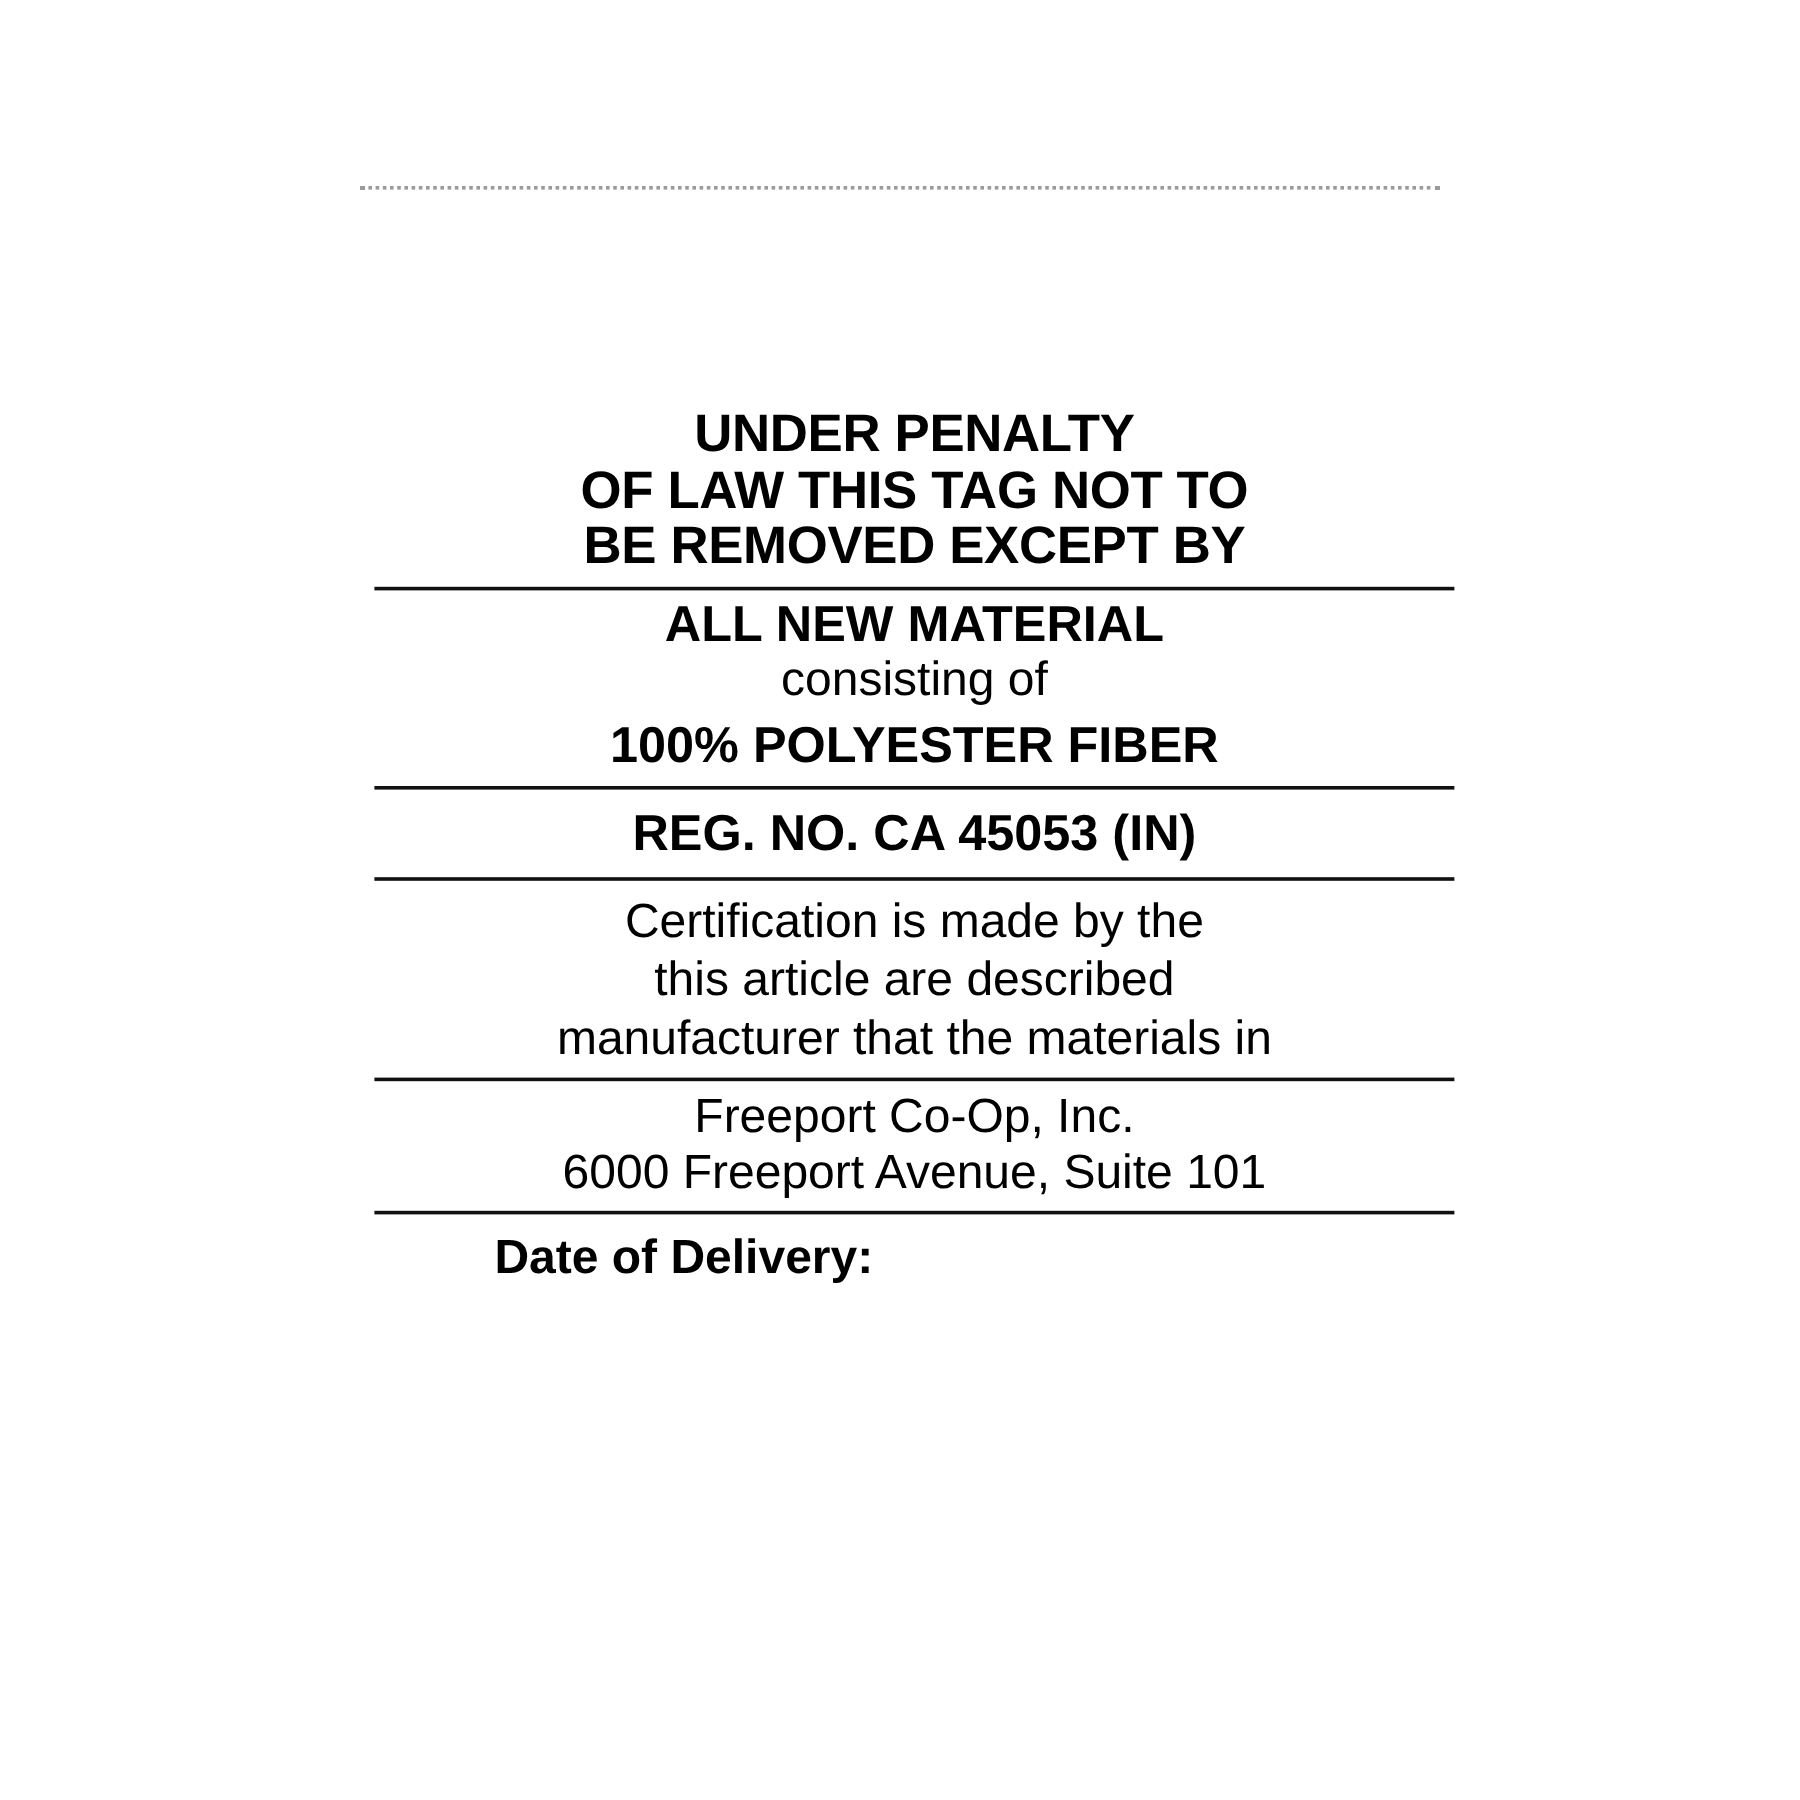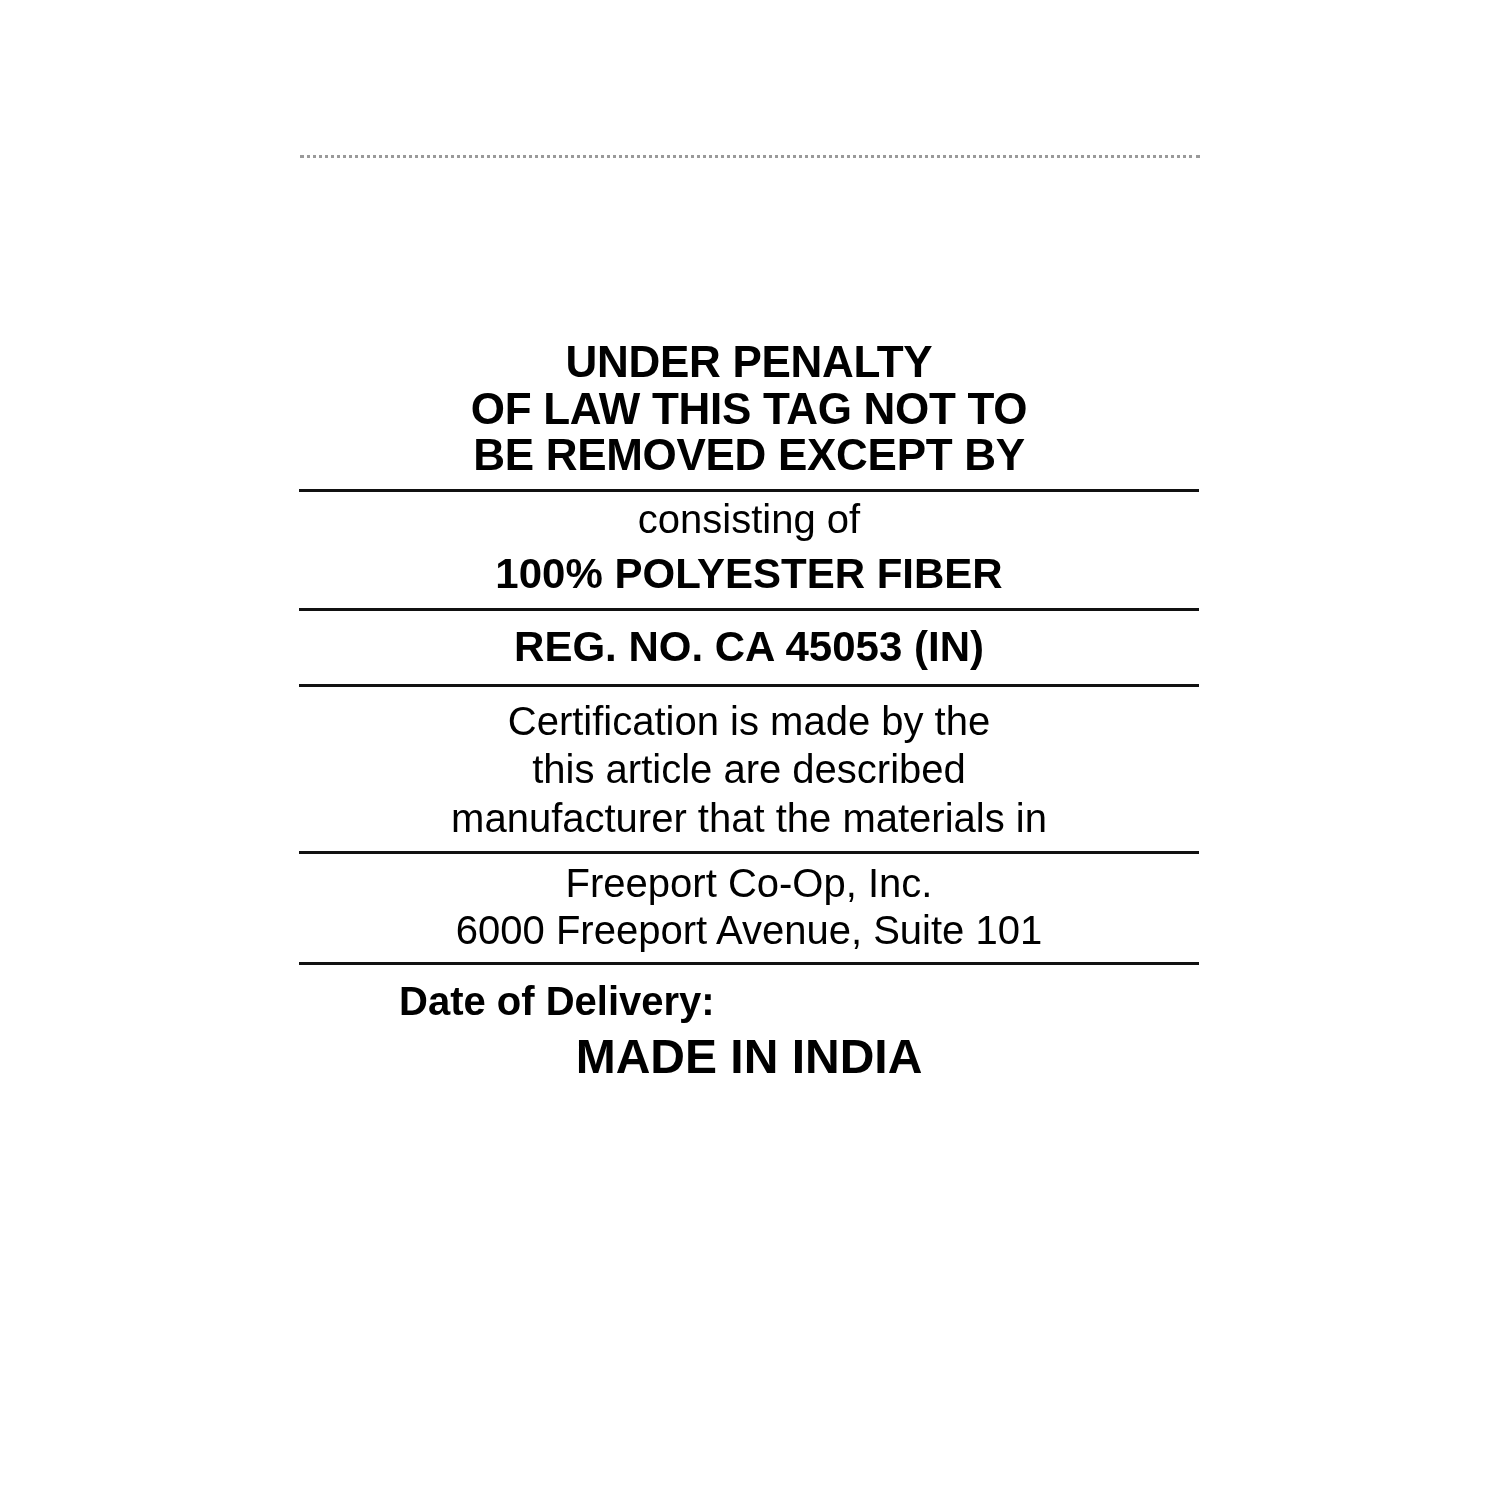--- a/index.html
+++ b/index.html
@@ -28,21 +28,21 @@
     top: 155px;
     left: 300px;
     width: 900px;
     height: 2px;
     border-top: 3px dotted #9a9a9a;
   }
 
   .content {
     position: absolute;
     top: 335px;
-    left: 299px;
+    left: 312px;
     width: 900px;
   }
 
   .block {
     text-align: center;
     padding: 4px 0 6px 0;
   }
 
   .rule {
     border-bottom: 3px solid #111111;
@@ -137,20 +137,21 @@
 
     <div class="block penalty">
       <span class="line">UNDER PENALTY</span>
       <span class="line">OF LAW THIS TAG NOT TO</span>
       <span class="line">BE REMOVED EXCEPT BY</span>
     </div>
 
     <div class="rule"></div>
 
     <div class="block">
+      <span class="line material-head">ALL NEW MATERIAL</span>
       <span class="line material-sub">consisting of</span>
       <span class="line material-fiber">100% POLYESTER FIBER</span>
     </div>
 
     <div class="rule"></div>
 
     <div class="block">
       <span class="line regno">REG. NO.  CA 45053 (IN)</span>
     </div>
 
@@ -166,16 +167,15 @@
 
     <div class="block madefor">
       <span class="line">Freeport Co-Op, Inc.</span>
       <span class="line">6000 Freeport Avenue, Suite 101</span>
     </div>
 
     <div class="rule"></div>
 
     <div class="delivery">Date of Delivery:</div>
 
-    <div class="madein">MADE IN INDIA</div>
 
   </div>
 </div>
 
 </body></html>

